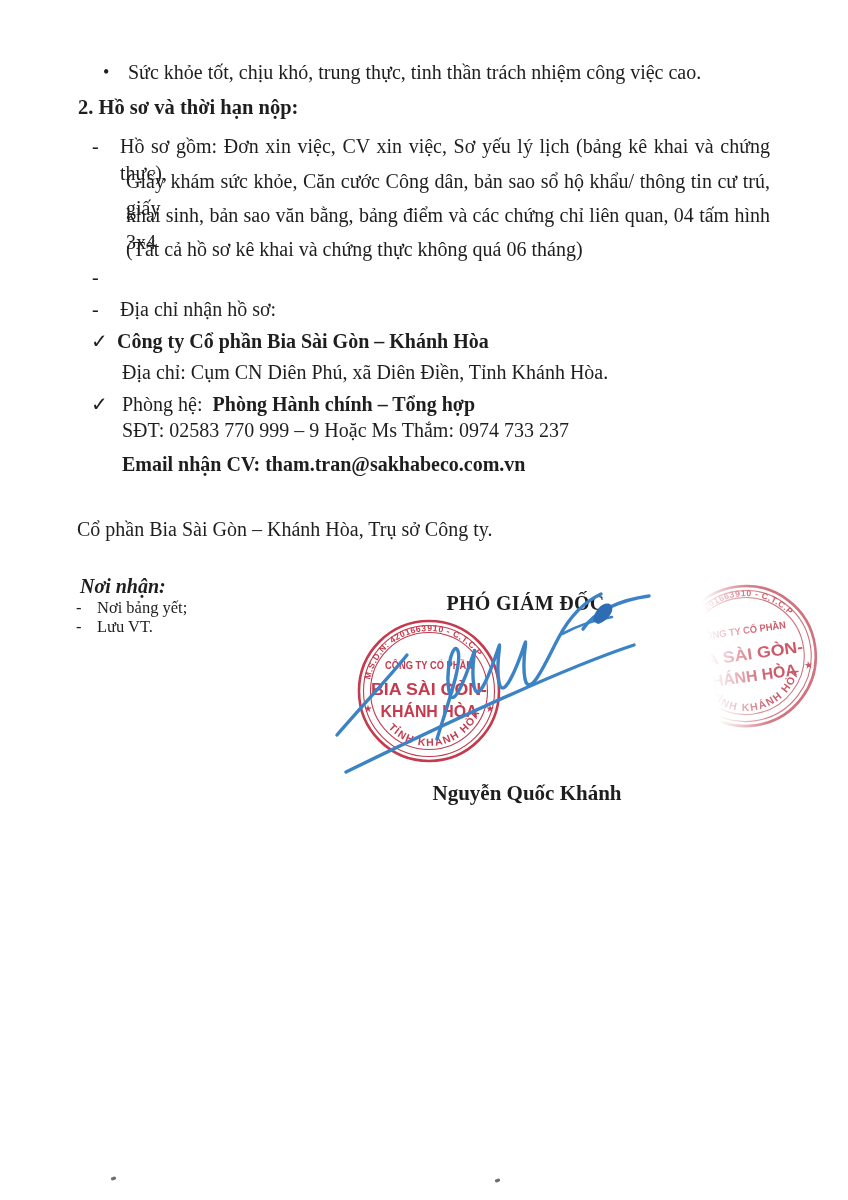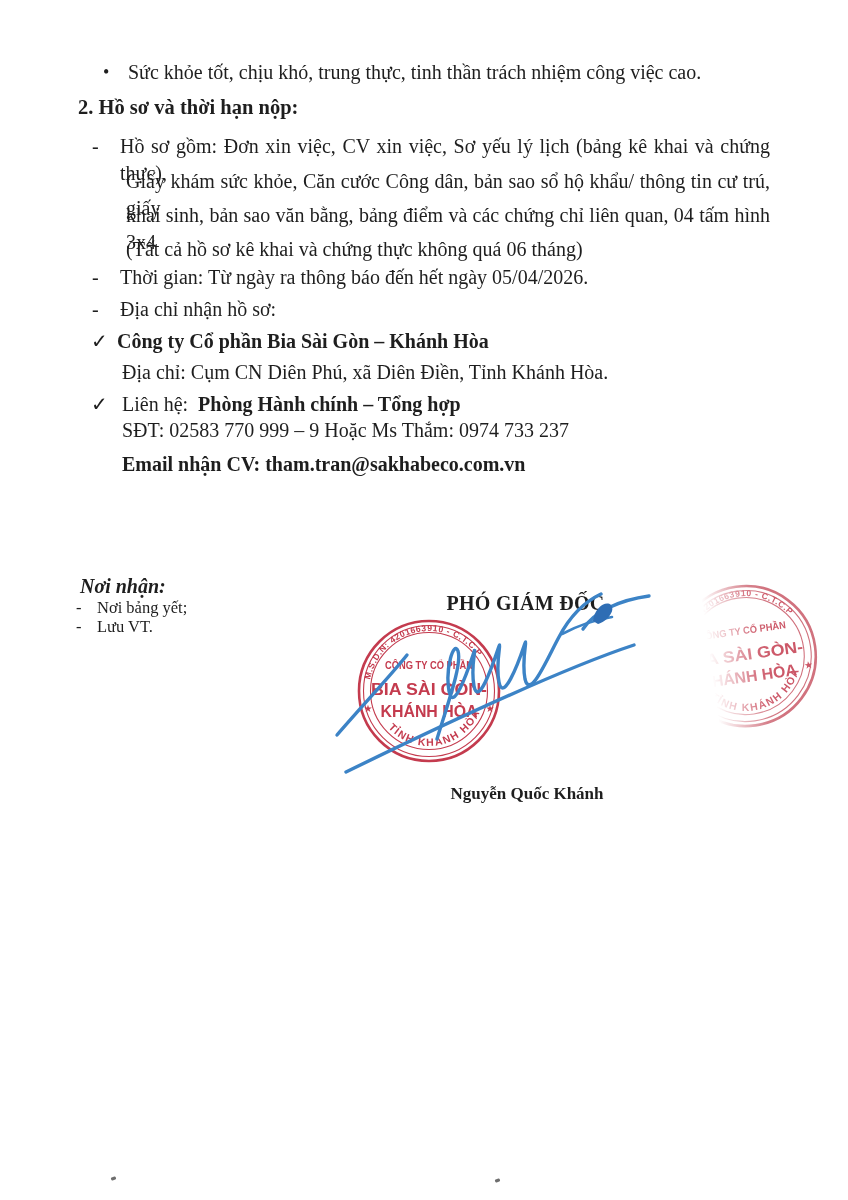--- a/index.html
+++ b/index.html
@@ -58,55 +58,55 @@
   <div class="ln just" style="left:120px;top:133px;width:650px;">
     <span class="marker" style="left:-28px;">-</span>
     <span>Hồ sơ gồm: Đơn xin việc, CV xin việc, Sơ yếu lý lịch (bảng kê khai và chứng thực),</span>
   </div>
   <div class="ln just" style="left:126px;top:168px;width:644px;">Giấy khám sức khỏe, Căn cước Công dân, bản sao sổ hộ khẩu/ thông tin cư trú, giấy</div>
   <div class="ln just" style="left:126px;top:202px;width:644px;">khai sinh, bản sao văn bằng, bảng điểm và các chứng chỉ liên quan, 04 tấm hình 3x4</div>
   <div class="ln" style="left:126px;top:236px;">(Tất cả hồ sơ kê khai và chứng thực không quá 06 tháng)</div>
 
   <div class="ln" style="left:120px;top:264px;">
     <span class="marker" style="left:-28px;">-</span>
-    <span>Thời gian: Từ ngày ra thông báo đến hết ngày 05/04/2026.</span>
   </div>
 
   <div class="ln" style="left:120px;top:296px;">
     <span class="marker" style="left:-28px;">-</span>
     <span>Địa chỉ nhận hồ sơ:</span>
   </div>
 
   <div class="ln b" style="left:117px;top:328px;">
     <span class="marker" style="left:-26px;font-weight:400;">✓</span>
     <span>Công ty Cổ phần Bia Sài Gòn – Khánh Hòa</span>
   </div>
   <div class="ln" style="left:122px;top:359px;">Địa chỉ: Cụm CN Diên Phú, xã Diên Điền, Tỉnh Khánh Hòa.</div>
 
   <div class="ln" style="left:122px;top:391px;">
     <span class="marker" style="left:-31px;">✓</span>
-    <span>Liên hệ:</span>
+    <span>Phòng hệ:</span>
     <span class="b" style="margin-left:5px;margin-top:18px;">Phòng Hành chính – Tổng hợp</span>
   </div>
   <div class="ln" style="left:122px;top:417px;">SĐT: 02583 770 999 – 9  Hoặc Ms Thắm: 0974 733 237</div>
   <div class="ln" style="left:122px;top:451px;font-weight:bold;">Email nhận CV: tham.tran@sakhabeco.com.vn</div>
 
+  <div class="ln" style="left:77px;top:516px;">Cổ phần Bia Sài Gòn – Khánh Hòa, Trụ sở Công ty.</div>
 
   <div class="ln b small" style="left:80px;top:576px;font-style:italic;font-size:20px;">Nơi nhận:</div>
   <div class="ln small" style="left:97px;top:598px;">
     <span class="marker" style="left:-21px;">-</span>
     <span>Nơi bảng yết;</span>
   </div>
   <div class="ln small" style="left:97px;top:617px;">
     <span class="marker" style="left:-21px;">-</span>
     <span>Lưu VT.</span>
   </div>
 
   <div class="ln b" style="left:418px;top:590px;width:215px;text-align:center;font-size:20px;letter-spacing:0.3px;">PHÓ GIÁM ĐỐC</div>
-  <div class="ln b" style="left:418px;top:780px;width:218px;text-align:center;font-size:17px;">Nguyễn Quốc Khánh</div>
+  <div class="ln b" style="left:418px;top:780px;width:218px;text-align:center;font-size:21px;">Nguyễn Quốc Khánh</div>
 
   <div class="seal-wrap" style="left:354px;top:616px;">
     <svg class="seal-svg" width="150" height="150" viewBox="0 0 150 150">
       <g fill="none" stroke="#c43b4e">
         <circle cx="75" cy="75" r="70" stroke-width="2.6"></circle>
         <circle cx="75" cy="75" r="65.5" stroke-width="1.1"></circle>
         <circle cx="75" cy="75" r="58.5" stroke-width="1.1"></circle>
       </g>
       <g transform="rotate(-12 75 75)">
         <path id="sealTopArc1" d="M 22 103.2 A 60 60 0 1 1 128 103.2" fill="none"></path>

